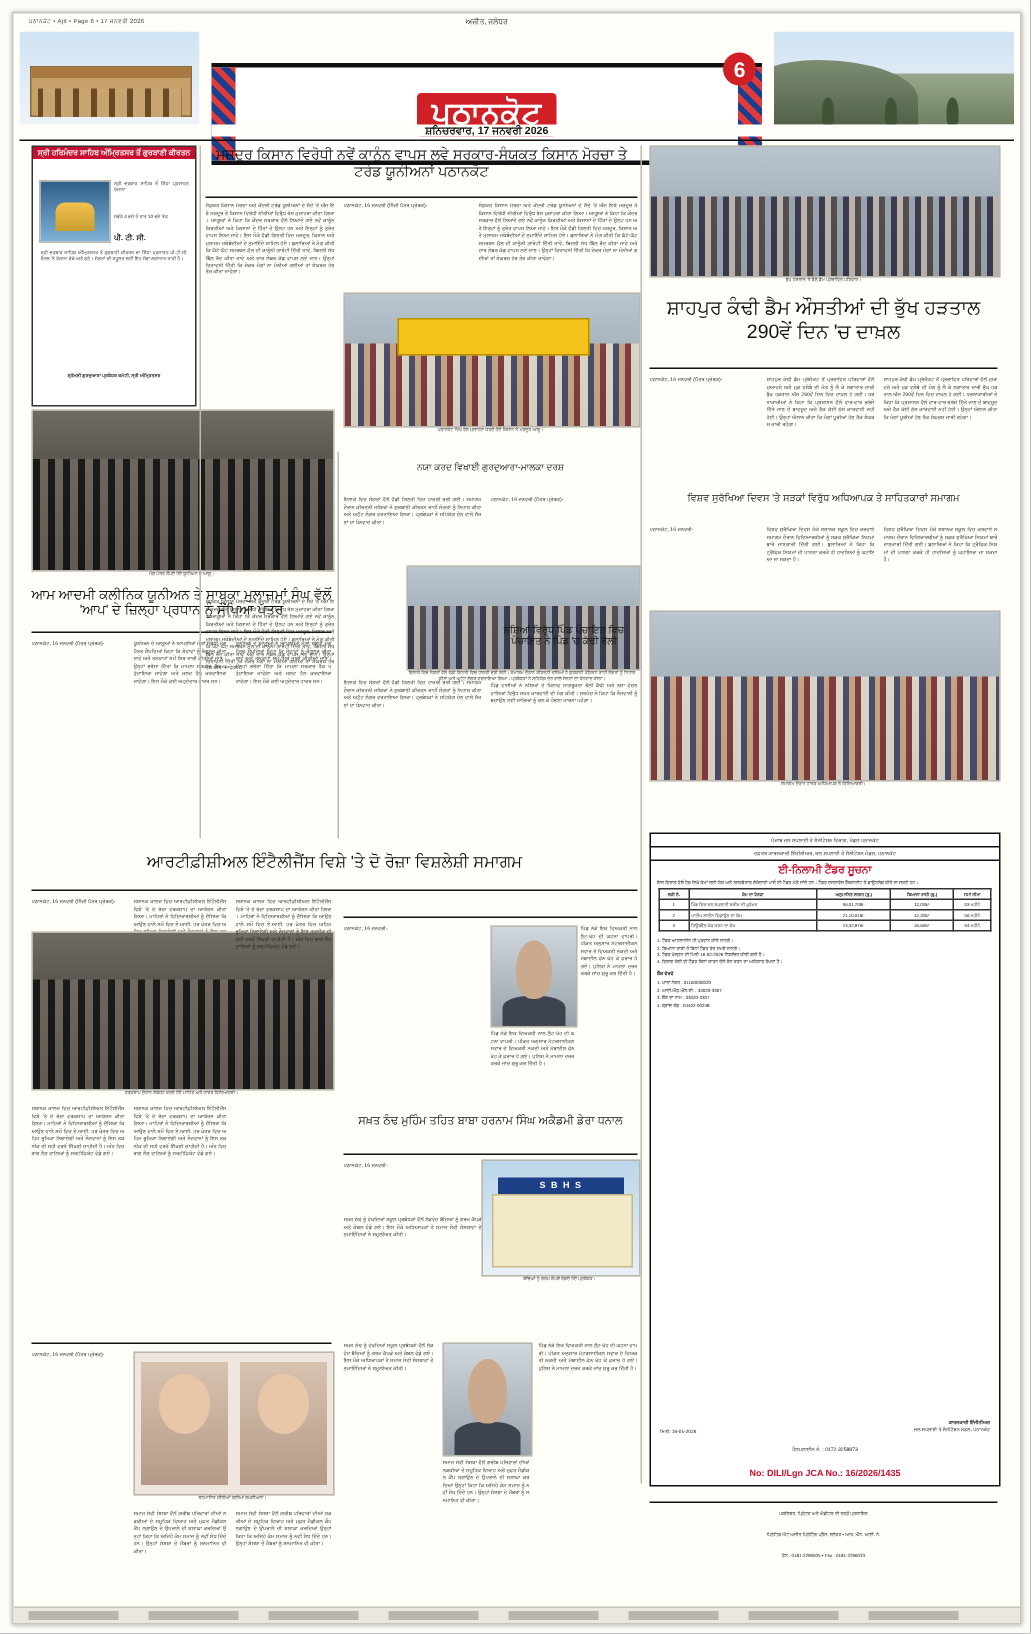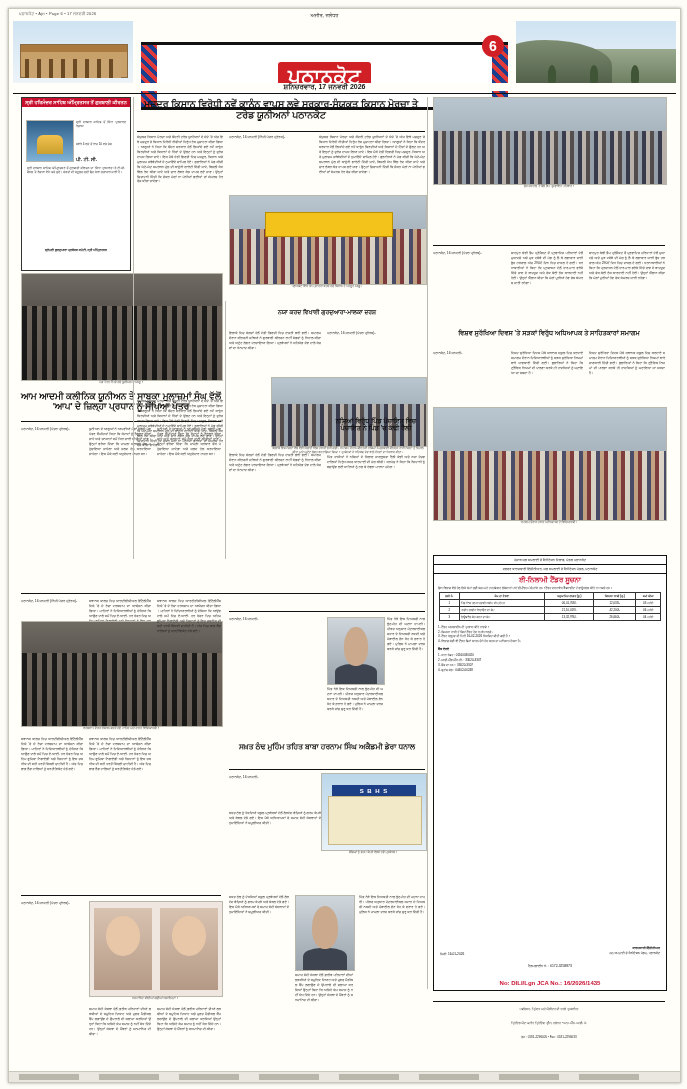--- a/index.html
+++ b/index.html
@@ -55,21 +55,21 @@
   }
   .mh-place{position:absolute;left:128px;right:168px;top:-9px;text-align:center;font-size:5px;color:#222;}
   .mh-date{
     position:absolute;left:128px;right:168px;top:62px;text-align:center;font-size:7px;
     color:#111;font-weight:bold;background:#fffef9;
   }
   
   .rule{position:absolute;background:#111;}
   .vrule{position:absolute;width:1px;background:#bdbab1;}
   .hl{
-    font-weight:bold;color:#111;line-height:1.15;
+    font-weight:normal;color:#111;line-height:1.15;
   }
   .txt{
     position:absolute;color:#222;font-size:3.4px;line-height:1.45;text-align:justify;
     overflow:hidden;word-break:break-all;
   }
   .txt.sm{font-size:3.1px;}
   .dline{font-weight:bold;font-size:3.6px;color:#111;}
   .photo{position:absolute;overflow:hidden;background:#ddd;border:1px solid #b9b6ac;}
   .cap{position:absolute;font-size:3px;color:#333;text-align:center;width:100%;}
   
@@ -187,20 +187,21 @@
   <div class="photo" style="left:262px;top:368px;width:154px;height:68px;">
     <div class="crowd"></div>
   </div>
   <div class="cap" style="left:262px;top:437px;width:154px;">ਇਲਾਕੇ ਵਿਚ ਸੰਗਤਾਂ ਵੱਲੋਂ ਵੱਡੀ ਗਿਣਤੀ ਵਿਚ ਹਾਜ਼ਰੀ ਭਰੀ ਗਈ। ਸਮਾਗਮ ਦੌਰਾਨ ਕੀਰਤਨੀ ਜਥਿਆਂ ਨੇ ਗੁਰਬਾਣੀ ਕੀਰਤਨ ਰਾਹੀਂ ਸੰਗਤਾਂ ਨੂੰ ਨਿਹਾਲ ਕੀਤਾ ਅਤੇ ਅਟੁੱਟ ਲੰਗਰ ਵਰਤਾਇਆ ਗਿਆ। ਪ੍ਰਬੰਧਕਾਂ ਨੇ ਸਹਿਯੋਗ ਦੇਣ ਵਾਲੇ ਸੱਜਣਾਂ ਦਾ ਧੰਨਵਾਦ ਕੀਤਾ।</div>
 
   <div class="photo" style="left:424px;top:88px;width:232px;height:86px;">
     <div class="crowd"></div>
   </div>
   <div class="cap" style="left:424px;top:175px;width:232px;">ਭੁੱਖ ਹੜਤਾਲ 'ਤੇ ਬੈਠੇ ਡੈਮ ਪ੍ਰਭਾਵਿਤ ਪਰਿਵਾਰ।</div>
 
+  <div class="hl" style="position:absolute;left:424px;top:188px;width:232px;font-size:13px;text-align:center;line-height:1.25;">ਸ਼ਾਹਪੁਰ ਕੰਢੀ ਡੈਮ ਔਸਤੀਆਂ ਦੀ ਭੁੱਖ ਹੜਤਾਲ 290ਵੇਂ ਦਿਨ 'ਚ ਦਾਖ਼ਲ</div>
   <div class="rule" style="left:424px;top:236px;width:232px;height:1px;"></div>
 
   <div class="txt" style="left:424px;top:242px;width:72px;height:72px;">ਪਠਾਨਕੋਟ, 16 ਜਨਵਰੀ (ਪੱਤਰ ਪ੍ਰੇਰਕ)-</div>
   <div class="txt" style="left:502px;top:242px;width:72px;height:72px;">ਸ਼ਾਹਪੁਰ ਕੰਢੀ ਡੈਮ ਪ੍ਰੋਜੈਕਟ ਤੋਂ ਪ੍ਰਭਾਵਿਤ ਪਰਿਵਾਰਾਂ ਵੱਲੋਂ ਮੁਆਵਜ਼ੇ ਅਤੇ ਮੁੜ ਵਸੇਬੇ ਦੀ ਮੰਗ ਨੂੰ ਲੈ ਕੇ ਲਗਾਤਾਰ ਜਾਰੀ ਭੁੱਖ ਹੜਤਾਲ ਅੱਜ 290ਵੇਂ ਦਿਨ ਵਿਚ ਦਾਖ਼ਲ ਹੋ ਗਈ। ਧਰਨਾਕਾਰੀਆਂ ਨੇ ਕਿਹਾ ਕਿ ਪ੍ਰਸ਼ਾਸਨ ਵੱਲੋਂ ਵਾਰ-ਵਾਰ ਭਰੋਸੇ ਦਿੱਤੇ ਜਾਣ ਦੇ ਬਾਵਜੂਦ ਅਜੇ ਤੱਕ ਕੋਈ ਠੋਸ ਕਾਰਵਾਈ ਨਹੀਂ ਹੋਈ। ਉਨ੍ਹਾਂ ਐਲਾਨ ਕੀਤਾ ਕਿ ਮੰਗਾਂ ਪੂਰੀਆਂ ਹੋਣ ਤੱਕ ਸੰਘਰਸ਼ ਜਾਰੀ ਰਹੇਗਾ।</div>
   <div class="txt" style="left:580px;top:242px;width:76px;height:72px;">ਸ਼ਾਹਪੁਰ ਕੰਢੀ ਡੈਮ ਪ੍ਰੋਜੈਕਟ ਤੋਂ ਪ੍ਰਭਾਵਿਤ ਪਰਿਵਾਰਾਂ ਵੱਲੋਂ ਮੁਆਵਜ਼ੇ ਅਤੇ ਮੁੜ ਵਸੇਬੇ ਦੀ ਮੰਗ ਨੂੰ ਲੈ ਕੇ ਲਗਾਤਾਰ ਜਾਰੀ ਭੁੱਖ ਹੜਤਾਲ ਅੱਜ 290ਵੇਂ ਦਿਨ ਵਿਚ ਦਾਖ਼ਲ ਹੋ ਗਈ। ਧਰਨਾਕਾਰੀਆਂ ਨੇ ਕਿਹਾ ਕਿ ਪ੍ਰਸ਼ਾਸਨ ਵੱਲੋਂ ਵਾਰ-ਵਾਰ ਭਰੋਸੇ ਦਿੱਤੇ ਜਾਣ ਦੇ ਬਾਵਜੂਦ ਅਜੇ ਤੱਕ ਕੋਈ ਠੋਸ ਕਾਰਵਾਈ ਨਹੀਂ ਹੋਈ। ਉਨ੍ਹਾਂ ਐਲਾਨ ਕੀਤਾ ਕਿ ਮੰਗਾਂ ਪੂਰੀਆਂ ਹੋਣ ਤੱਕ ਸੰਘਰਸ਼ ਜਾਰੀ ਰਹੇਗਾ।</div>
 
   <div class="hl" style="position:absolute;left:424px;top:320px;width:232px;font-size:6.5px;text-align:center;">ਵਿਸ਼ਵ ਸੁਰੱਖਿਆ ਦਿਵਸ 'ਤੇ ਸੜਕਾਂ ਵਿਰੁੱਧ ਅਧਿਆਪਕ ਤੇ ਸਾਹਿਤਕਾਰਾਂ ਸਮਾਗਮ</div>
   <div class="txt" style="left:424px;top:342px;width:72px;height:52px;">ਪਠਾਨਕੋਟ, 16 ਜਨਵਰੀ-</div>
   <div class="txt" style="left:502px;top:342px;width:72px;height:52px;">ਵਿਸ਼ਵ ਸੁਰੱਖਿਆ ਦਿਵਸ ਮੌਕੇ ਸਥਾਨਕ ਸਕੂਲ ਵਿਚ ਕਰਵਾਏ ਸਮਾਗਮ ਦੌਰਾਨ ਵਿਦਿਆਰਥੀਆਂ ਨੂੰ ਸੜਕ ਸੁਰੱਖਿਆ ਨਿਯਮਾਂ ਬਾਰੇ ਜਾਣਕਾਰੀ ਦਿੱਤੀ ਗਈ। ਬੁਲਾਰਿਆਂ ਨੇ ਕਿਹਾ ਕਿ ਟ੍ਰੈਫਿਕ ਨਿਯਮਾਂ ਦੀ ਪਾਲਣਾ ਕਰਕੇ ਹੀ ਹਾਦਸਿਆਂ ਨੂੰ ਘਟਾਇਆ ਜਾ ਸਕਦਾ ਹੈ।</div>
   <div class="txt" style="left:580px;top:342px;width:76px;height:52px;">ਵਿਸ਼ਵ ਸੁਰੱਖਿਆ ਦਿਵਸ ਮੌਕੇ ਸਥਾਨਕ ਸਕੂਲ ਵਿਚ ਕਰਵਾਏ ਸਮਾਗਮ ਦੌਰਾਨ ਵਿਦਿਆਰਥੀਆਂ ਨੂੰ ਸੜਕ ਸੁਰੱਖਿਆ ਨਿਯਮਾਂ ਬਾਰੇ ਜਾਣਕਾਰੀ ਦਿੱਤੀ ਗਈ। ਬੁਲਾਰਿਆਂ ਨੇ ਕਿਹਾ ਕਿ ਟ੍ਰੈਫਿਕ ਨਿਯਮਾਂ ਦੀ ਪਾਲਣਾ ਕਰਕੇ ਹੀ ਹਾਦਸਿਆਂ ਨੂੰ ਘਟਾਇਆ ਜਾ ਸਕਦਾ ਹੈ।</div>
@@ -220,20 +221,21 @@
   <div class="txt" style="left:12px;top:418px;width:62px;height:140px;">ਪਠਾਨਕੋਟ, 16 ਜਨਵਰੀ (ਪੱਤਰ ਪ੍ਰੇਰਕ)-</div>
   <div class="txt" style="left:80px;top:418px;width:62px;height:140px;">ਯੂਨੀਅਨ ਦੇ ਆਗੂਆਂ ਨੇ ਆਪਣੀਆਂ ਮੰਗਾਂ ਸਬੰਧੀ ਮੰਗ ਪੱਤਰ ਸੌਂਪਦਿਆਂ ਕਿਹਾ ਕਿ ਸੇਵਾਵਾਂ ਨੂੰ ਰੈਗੂਲਰ ਕੀਤਾ ਜਾਵੇ ਅਤੇ ਤਨਖ਼ਾਹਾਂ ਸਮੇਂ ਸਿਰ ਜਾਰੀ ਕੀਤੀਆਂ ਜਾਣ। ਉਨ੍ਹਾਂ ਭਰੋਸਾ ਦਿੱਤਾ ਕਿ ਮਾਮਲਾ ਸਰਕਾਰ ਤੱਕ ਪਹੁੰਚਾਇਆ ਜਾਵੇਗਾ ਅਤੇ ਜਲਦ ਹੱਲ ਕਰਵਾਇਆ ਜਾਵੇਗਾ। ਇਸ ਮੌਕੇ ਕਈ ਅਹੁਦੇਦਾਰ ਹਾਜ਼ਰ ਸਨ।</div>
   <div class="txt" style="left:148px;top:418px;width:64px;height:140px;">ਯੂਨੀਅਨ ਦੇ ਆਗੂਆਂ ਨੇ ਆਪਣੀਆਂ ਮੰਗਾਂ ਸਬੰਧੀ ਮੰਗ ਪੱਤਰ ਸੌਂਪਦਿਆਂ ਕਿਹਾ ਕਿ ਸੇਵਾਵਾਂ ਨੂੰ ਰੈਗੂਲਰ ਕੀਤਾ ਜਾਵੇ ਅਤੇ ਤਨਖ਼ਾਹਾਂ ਸਮੇਂ ਸਿਰ ਜਾਰੀ ਕੀਤੀਆਂ ਜਾਣ। ਉਨ੍ਹਾਂ ਭਰੋਸਾ ਦਿੱਤਾ ਕਿ ਮਾਮਲਾ ਸਰਕਾਰ ਤੱਕ ਪਹੁੰਚਾਇਆ ਜਾਵੇਗਾ ਅਤੇ ਜਲਦ ਹੱਲ ਕਰਵਾਇਆ ਜਾਵੇਗਾ। ਇਸ ਮੌਕੇ ਕਈ ਅਹੁਦੇਦਾਰ ਹਾਜ਼ਰ ਸਨ।</div>
 
   <div class="txt" style="left:128px;top:390px;width:86px;height:164px;">ਸੰਯੁਕਤ ਕਿਸਾਨ ਮੋਰਚਾ ਅਤੇ ਕੇਂਦਰੀ ਟਰੇਡ ਯੂਨੀਅਨਾਂ ਦੇ ਸੱਦੇ 'ਤੇ ਅੱਜ ਇਥੇ ਮਜ਼ਦੂਰ ਤੇ ਕਿਸਾਨ ਵਿਰੋਧੀ ਨੀਤੀਆਂ ਵਿਰੁੱਧ ਰੋਸ ਮੁਜ਼ਾਹਰਾ ਕੀਤਾ ਗਿਆ। ਆਗੂਆਂ ਨੇ ਕਿਹਾ ਕਿ ਕੇਂਦਰ ਸਰਕਾਰ ਵੱਲੋਂ ਲਿਆਂਦੇ ਗਏ ਨਵੇਂ ਕਾਨੂੰਨ ਕਿਰਤੀਆਂ ਅਤੇ ਕਿਸਾਨਾਂ ਦੇ ਹਿੱਤਾਂ ਦੇ ਉਲਟ ਹਨ ਅਤੇ ਇਨ੍ਹਾਂ ਨੂੰ ਤੁਰੰਤ ਵਾਪਸ ਲਿਆ ਜਾਵੇ। ਇਸ ਮੌਕੇ ਵੱਡੀ ਗਿਣਤੀ ਵਿਚ ਮਜ਼ਦੂਰ, ਕਿਸਾਨ ਅਤੇ ਮੁਲਾਜ਼ਮ ਜਥੇਬੰਦੀਆਂ ਦੇ ਨੁਮਾਇੰਦੇ ਸ਼ਾਮਿਲ ਹੋਏ। ਬੁਲਾਰਿਆਂ ਨੇ ਮੰਗ ਕੀਤੀ ਕਿ ਘੱਟੋ-ਘੱਟ ਸਮਰਥਨ ਮੁੱਲ ਦੀ ਕਾਨੂੰਨੀ ਗਾਰੰਟੀ ਦਿੱਤੀ ਜਾਵੇ, ਬਿਜਲੀ ਸੋਧ ਬਿੱਲ ਰੱਦ ਕੀਤਾ ਜਾਵੇ ਅਤੇ ਚਾਰ ਲੇਬਰ ਕੋਡ ਵਾਪਸ ਲਏ ਜਾਣ। ਉਨ੍ਹਾਂ ਚਿਤਾਵਨੀ ਦਿੱਤੀ ਕਿ ਜੇਕਰ ਮੰਗਾਂ ਨਾ ਮੰਨੀਆਂ ਗਈਆਂ ਤਾਂ ਸੰਘਰਸ਼ ਹੋਰ ਤੇਜ਼ ਕੀਤਾ ਜਾਵੇਗਾ।</div>
   <div class="txt" style="left:220px;top:444px;width:92px;height:110px;">ਇਲਾਕੇ ਵਿਚ ਸੰਗਤਾਂ ਵੱਲੋਂ ਵੱਡੀ ਗਿਣਤੀ ਵਿਚ ਹਾਜ਼ਰੀ ਭਰੀ ਗਈ। ਸਮਾਗਮ ਦੌਰਾਨ ਕੀਰਤਨੀ ਜਥਿਆਂ ਨੇ ਗੁਰਬਾਣੀ ਕੀਰਤਨ ਰਾਹੀਂ ਸੰਗਤਾਂ ਨੂੰ ਨਿਹਾਲ ਕੀਤਾ ਅਤੇ ਅਟੁੱਟ ਲੰਗਰ ਵਰਤਾਇਆ ਗਿਆ। ਪ੍ਰਬੰਧਕਾਂ ਨੇ ਸਹਿਯੋਗ ਦੇਣ ਵਾਲੇ ਸੱਜਣਾਂ ਦਾ ਧੰਨਵਾਦ ਕੀਤਾ।</div>
 
   <div class="hl" style="position:absolute;left:318px;top:408px;width:98px;font-size:6.5px;text-align:center;">ਨਸ਼ਿਆਂ ਵਿਰੁੱਧ ਪਿੰਡ ਪੰਚਾਇਤ ਵਿਚ ਪੰਚਾਇਤ ਨੇ ਪਿੰਡ 'ਚ ਕੱਢੀ ਰੈਲੀ</div>
   <div class="txt" style="left:318px;top:446px;width:98px;height:108px;">ਪਿੰਡ ਵਾਸੀਆਂ ਨੇ ਨਸ਼ਿਆਂ ਦੇ ਖ਼ਿਲਾਫ਼ ਜਾਗਰੂਕਤਾ ਰੈਲੀ ਕੱਢੀ ਅਤੇ ਨਸ਼ਾ ਵੇਚਣ ਵਾਲਿਆਂ ਵਿਰੁੱਧ ਸਖ਼ਤ ਕਾਰਵਾਈ ਦੀ ਮੰਗ ਕੀਤੀ। ਸਰਪੰਚ ਨੇ ਕਿਹਾ ਕਿ ਨੌਜਵਾਨੀ ਨੂੰ ਬਚਾਉਣ ਲਈ ਸਾਰਿਆਂ ਨੂੰ ਰਲ ਕੇ ਹੰਭਲਾ ਮਾਰਨਾ ਪਵੇਗਾ।</div>
 
+  <div class="hl" style="position:absolute;left:12px;top:560px;width:404px;font-size:11px;text-align:center;">ਆਰਟੀਫ਼ੀਸ਼ੀਅਲ ਇੰਟੈਲੀਜੈਂਸ ਵਿਸ਼ੇ 'ਤੇ ਦੋ ਰੋਜ਼ਾ ਵਿਸ਼ਲੇਸ਼ੀ ਸਮਾਗਮ</div>
   <div class="rule" style="left:12px;top:584px;width:404px;height:1px;"></div>
 
   <div class="txt" style="left:12px;top:590px;width:62px;height:124px;">ਪਠਾਨਕੋਟ, 16 ਜਨਵਰੀ (ਨਿੱਜੀ ਪੱਤਰ ਪ੍ਰੇਰਕ)-</div>
   <div class="txt" style="left:80px;top:590px;width:62px;height:34px;">ਸਥਾਨਕ ਕਾਲਜ ਵਿਚ ਆਰਟੀਫ਼ੀਸ਼ੀਅਲ ਇੰਟੈਲੀਜੈਂਸ ਵਿਸ਼ੇ 'ਤੇ ਦੋ ਰੋਜ਼ਾ ਵਰਕਸ਼ਾਪ ਦਾ ਆਯੋਜਨ ਕੀਤਾ ਗਿਆ। ਮਾਹਿਰਾਂ ਨੇ ਵਿਦਿਆਰਥੀਆਂ ਨੂੰ ਦੱਸਿਆ ਕਿ ਆਉਣ ਵਾਲੇ ਸਮੇਂ ਵਿਚ ਏ.ਆਈ. ਹਰ ਖੇਤਰ ਵਿਚ ਅਹਿਮ ਭੂਮਿਕਾ ਨਿਭਾਏਗੀ ਅਤੇ ਨੌਜਵਾਨਾਂ ਨੂੰ ਇਸ ਤਕਨੀਕ ਦੀ ਸਹੀ ਵਰਤੋਂ ਸਿੱਖਣੀ ਚਾਹੀਦੀ ਹੈ। ਅੰਤ ਵਿਚ ਭਾਗ ਲੈਣ ਵਾਲਿਆਂ ਨੂੰ ਸਰਟੀਫ਼ਿਕੇਟ ਵੰਡੇ ਗਏ।</div>
   <div class="photo" style="left:12px;top:612px;width:200px;height:104px;">
     <div class="indoor"></div>
   </div>
   <div class="cap" style="left:12px;top:717px;width:200px;">ਵਰਕਸ਼ਾਪ ਦੌਰਾਨ ਸੰਬੋਧਨ ਕਰਦੇ ਹੋਏ ਮਾਹਿਰ ਅਤੇ ਹਾਜ਼ਰ ਵਿਦਿਆਰਥੀ।</div>
   <div class="txt" style="left:12px;top:728px;width:62px;height:102px;">ਸਥਾਨਕ ਕਾਲਜ ਵਿਚ ਆਰਟੀਫ਼ੀਸ਼ੀਅਲ ਇੰਟੈਲੀਜੈਂਸ ਵਿਸ਼ੇ 'ਤੇ ਦੋ ਰੋਜ਼ਾ ਵਰਕਸ਼ਾਪ ਦਾ ਆਯੋਜਨ ਕੀਤਾ ਗਿਆ। ਮਾਹਿਰਾਂ ਨੇ ਵਿਦਿਆਰਥੀਆਂ ਨੂੰ ਦੱਸਿਆ ਕਿ ਆਉਣ ਵਾਲੇ ਸਮੇਂ ਵਿਚ ਏ.ਆਈ. ਹਰ ਖੇਤਰ ਵਿਚ ਅਹਿਮ ਭੂਮਿਕਾ ਨਿਭਾਏਗੀ ਅਤੇ ਨੌਜਵਾਨਾਂ ਨੂੰ ਇਸ ਤਕਨੀਕ ਦੀ ਸਹੀ ਵਰਤੋਂ ਸਿੱਖਣੀ ਚਾਹੀਦੀ ਹੈ। ਅੰਤ ਵਿਚ ਭਾਗ ਲੈਣ ਵਾਲਿਆਂ ਨੂੰ ਸਰਟੀਫ਼ਿਕੇਟ ਵੰਡੇ ਗਏ।</div>
   <div class="txt" style="left:80px;top:728px;width:62px;height:102px;">ਸਥਾਨਕ ਕਾਲਜ ਵਿਚ ਆਰਟੀਫ਼ੀਸ਼ੀਅਲ ਇੰਟੈਲੀਜੈਂਸ ਵਿਸ਼ੇ 'ਤੇ ਦੋ ਰੋਜ਼ਾ ਵਰਕਸ਼ਾਪ ਦਾ ਆਯੋਜਨ ਕੀਤਾ ਗਿਆ। ਮਾਹਿਰਾਂ ਨੇ ਵਿਦਿਆਰਥੀਆਂ ਨੂੰ ਦੱਸਿਆ ਕਿ ਆਉਣ ਵਾਲੇ ਸਮੇਂ ਵਿਚ ਏ.ਆਈ. ਹਰ ਖੇਤਰ ਵਿਚ ਅਹਿਮ ਭੂਮਿਕਾ ਨਿਭਾਏਗੀ ਅਤੇ ਨੌਜਵਾਨਾਂ ਨੂੰ ਇਸ ਤਕਨੀਕ ਦੀ ਸਹੀ ਵਰਤੋਂ ਸਿੱਖਣੀ ਚਾਹੀਦੀ ਹੈ। ਅੰਤ ਵਿਚ ਭਾਗ ਲੈਣ ਵਾਲਿਆਂ ਨੂੰ ਸਰਟੀਫ਼ਿਕੇਟ ਵੰਡੇ ਗਏ।</div>

